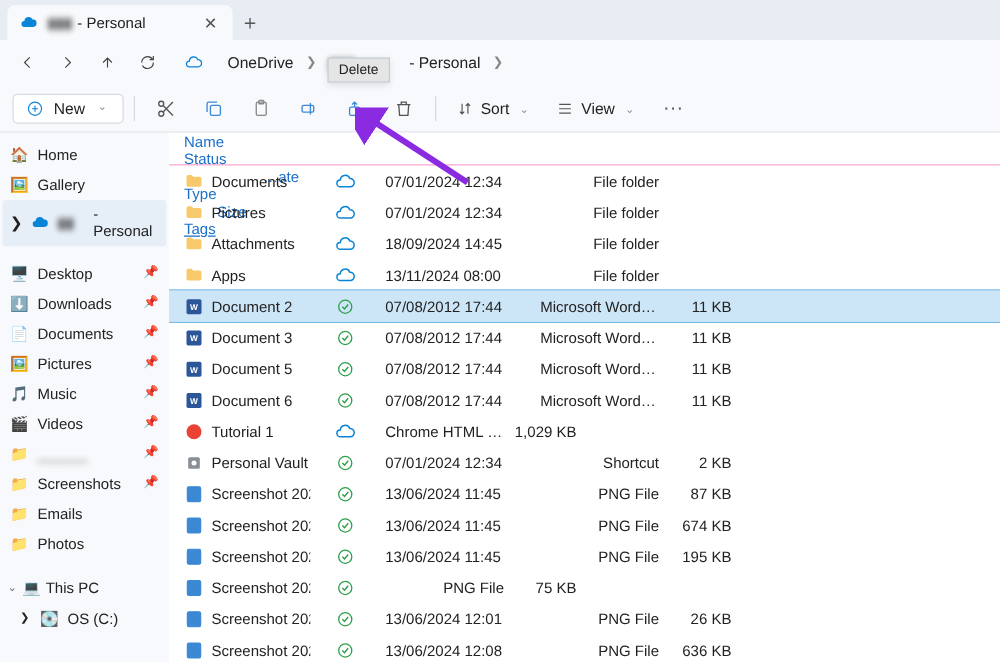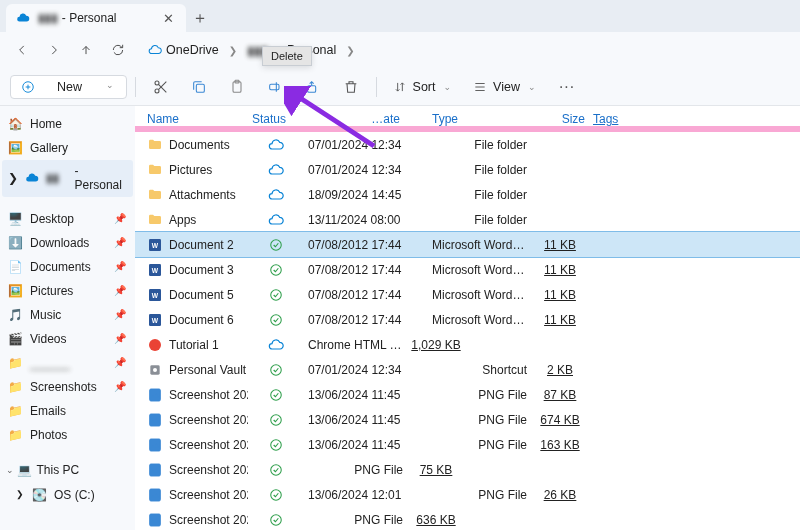--- a/index.html
+++ b/index.html
@@ -9,26 +9,26 @@
 .tab { background: #f7f9fc; height: 28px; width: 180px; border-radius: 6px 6px 0 0; display: flex; align-items: center; padding: 0 10px; gap: 8px; font-size: 12px; }
 .tab .cloud-mini { width: 14px; height: 14px; }
 .tab .tab-text { flex: 1; display: flex; gap: 4px; align-items: center; }
 .tab .close { font-size: 13px; color: #555; padding: 2px; }
 .tab-add { width: 28px; height: 28px; display: flex; align-items: center; justify-content: center; font-size: 16px; color: #555; }
 
 .addr-row { height: 36px; background: #f7f9fc; display: flex; align-items: center; padding: 0 8px; gap: 4px; }
 .nav-btn { width: 28px; height: 28px; display: flex; align-items: center; justify-content: center; border-radius: 4px; }
 .nav-btn svg { width: 14px; height: 14px; stroke: #444; fill: none; stroke-width: 1.6; }
 .crumbs { display: flex; align-items: center; gap: 4px; margin-left: 8px; font-size: 12.5px; }
-.crumb { padding: 2px 4px; display: flex; align-items: center; gap: 4px; }
+.crumb { padding: 2px 4px; display: flex; align-items: center; gap: 20px; }
 .crumb svg { width: 14px; height: 14px; }
 .chev { color: #888; font-size: 10px; padding: 0 2px; }
 
 .toolbar { height: 38px; background: #f7f9fc; border-bottom: 1px solid #e3e6ea; display: flex; align-items: center; padding: 0 10px; gap: 4px; position: relative; }
-.new-btn { display: flex; align-items: flex-start; gap: 22px; padding: 4px 10px; border: 1px solid #d6dae0; border-radius: 4px; background: #fff; font-size: 12.5px; }
+.new-btn { display: flex; align-items: flex-start; gap: 8px; padding: 4px 10px; border: 1px solid #d6dae0; border-radius: 4px; background: #fff; font-size: 12.5px; }
 .plus-circ { width: 14px; height: 14px; }
 .tool-icon { width: 34px; height: 28px; display: flex; align-items: center; justify-content: center; border-radius: 4px; }
 .tool-icon svg { width: 16px; height: 16px; }
 .sep { width: 1px; height: 20px; background: #d6dae0; margin: 0 4px; }
 .tool-text { display: flex; align-items: center; gap: 6px; padding: 4px 8px; font-size: 12.5px; }
 .tool-text svg { width: 14px; height: 14px; }
 
 .tooltip { position: absolute; top: 46px; left: 262px; background: #e5e5e5; border: 1px solid #c8cdd3; padding: 3px 8px; font-size: 11px; box-shadow: 0 2px 6px rgba(0,0,0,0.12); z-index: 10; }
 
 .arrow { position: absolute; top: 86px; left: 284px; z-index: 9; pointer-events: none; }
@@ -39,37 +39,37 @@
 .side-item { display: flex; align-items: center; gap: 6px; padding: 4px 6px; border-radius: 3px; line-height: 1.2; }
 .side-item.active { background: #e6eef8; }
 .side-item .icn { width: 16px; height: 16px; display: flex; align-items: center; justify-content: center; flex-shrink: 0; }
 .side-item .pin { margin-left: auto; font-size: 10px; color: #888; }
 .side-group-h { display: flex; align-items: center; gap: 4px; padding: 6px 4px; font-size: 12px; }
 .side-group-h .caret { font-size: 9px; color: #666; }
 .side-gap { height: 10px; }
 .blur { filter: blur(2.5px); opacity: 0.85; }
 
 .content { flex: 1; overflow-y: auto; }
-.headers { display: flex; height: 26px; align-items: flex-end; border-bottom: 6px solid #f9a8d4; font-size: 12px; color: #1a6fc9; padding-left: 8px; }
+.headers { display: flex; height: 26px; align-items: flex-start; border-bottom: 1px solid #f9a8d4; font-size: 12px; color: #1a6fc9; padding-left: 8px; flex-direction: column; }
 .headers .hcol { padding: 0 4px; }
 .col-name { width: 105px; }
 .col-status { width: 56px; }
 .col-date { width: 124px; text-align: left; }
 .col-type { width: 103px; }
 .col-size { width: 58px; text-align: right; }
 .col-tags { width: 60px; text-decoration: underline; }
 
 .row { display: flex; align-items: center; height: 25px; padding-left: 8px; font-size: 12px; }
 .row.selected { background: #cde6f7; outline: 1px solid #7fbce8; }
 .cell { padding: 0 4px; white-space: nowrap; overflow: hidden; text-overflow: ellipsis; }
 .cell.name { width: 105px; display: flex; align-items: center; gap: 6px; }
 .cell.status { width: 56px; display: flex; justify-content: center; }
 .cell.date { width: 124px; }
 .cell.type { width: 103px; text-align: right; }
-.cell.size { width: 58px; text-align: center; text-decoration: underline; }
+.cell.size { width: 58px; text-align: right; }
 .cell.tags { width: 60px; }
 .ficon { width: 16px; height: 16px; flex-shrink: 0; }
 
 
 .svg-folder { fill: #f7c96b; }
 .svg-docx rect { fill: #2b579a; }
 .svg-png rect { fill: #3b88d4; }
 .svg-chrome circle { fill: #ea4335; }
 .svg-vault rect { fill: #8a8f96; }
 .status-cloud { width: 16px; height: 16px; }
@@ -516,21 +516,21 @@
             <span>Screenshot 2024-06...</span>
           </div>
           <div class="cell status">
             <svg class="status-check" viewBox="0 0 24 24">
               <circle cx="12" cy="12" r="9" fill="none" stroke="#2e9e4b" stroke-width="1.8"></circle>
               <path fill="none" stroke="#2e9e4b" stroke-width="2" d="M8 12l3 3 5-6"></path>
             </svg>
           </div>
           <div class="cell date">13/06/2024 11:45</div>
           <div class="cell type">PNG File</div>
-          <div class="cell size">163 KB</div>
+          <div class="cell size">195 KB</div>
           <div class="cell tags"></div>
         </div>
         <div class="row">
           <div class="cell name">
             <svg class="ficon svg-png" viewBox="0 0 24 24">
               <rect x="4" y="3" width="16" height="18" rx="2" fill="#fff" stroke="#3b88d4" stroke-width="1.4"></rect>
               <path fill="#3b88d4" d="M6 16l3-4 2 3 3-5 4 6H6z"></path>
             </svg>
             <span>Screenshot 2024-06...</span>
           </div>
@@ -570,19 +570,20 @@
               <path fill="#3b88d4" d="M6 16l3-4 2 3 3-5 4 6H6z"></path>
             </svg>
             <span>Screenshot 2024-06...</span>
           </div>
           <div class="cell status">
             <svg class="status-check" viewBox="0 0 24 24">
               <circle cx="12" cy="12" r="9" fill="none" stroke="#2e9e4b" stroke-width="1.8"></circle>
               <path fill="none" stroke="#2e9e4b" stroke-width="2" d="M8 12l3 3 5-6"></path>
             </svg>
           </div>
+          <div class="cell date">13/06/2024 12:08</div>
           <div class="cell type">PNG File</div>
           <div class="cell size">636 KB</div>
           <div class="cell tags"></div>
         </div>
       </div>
   </div>
 </div>
 
 </body></html>

